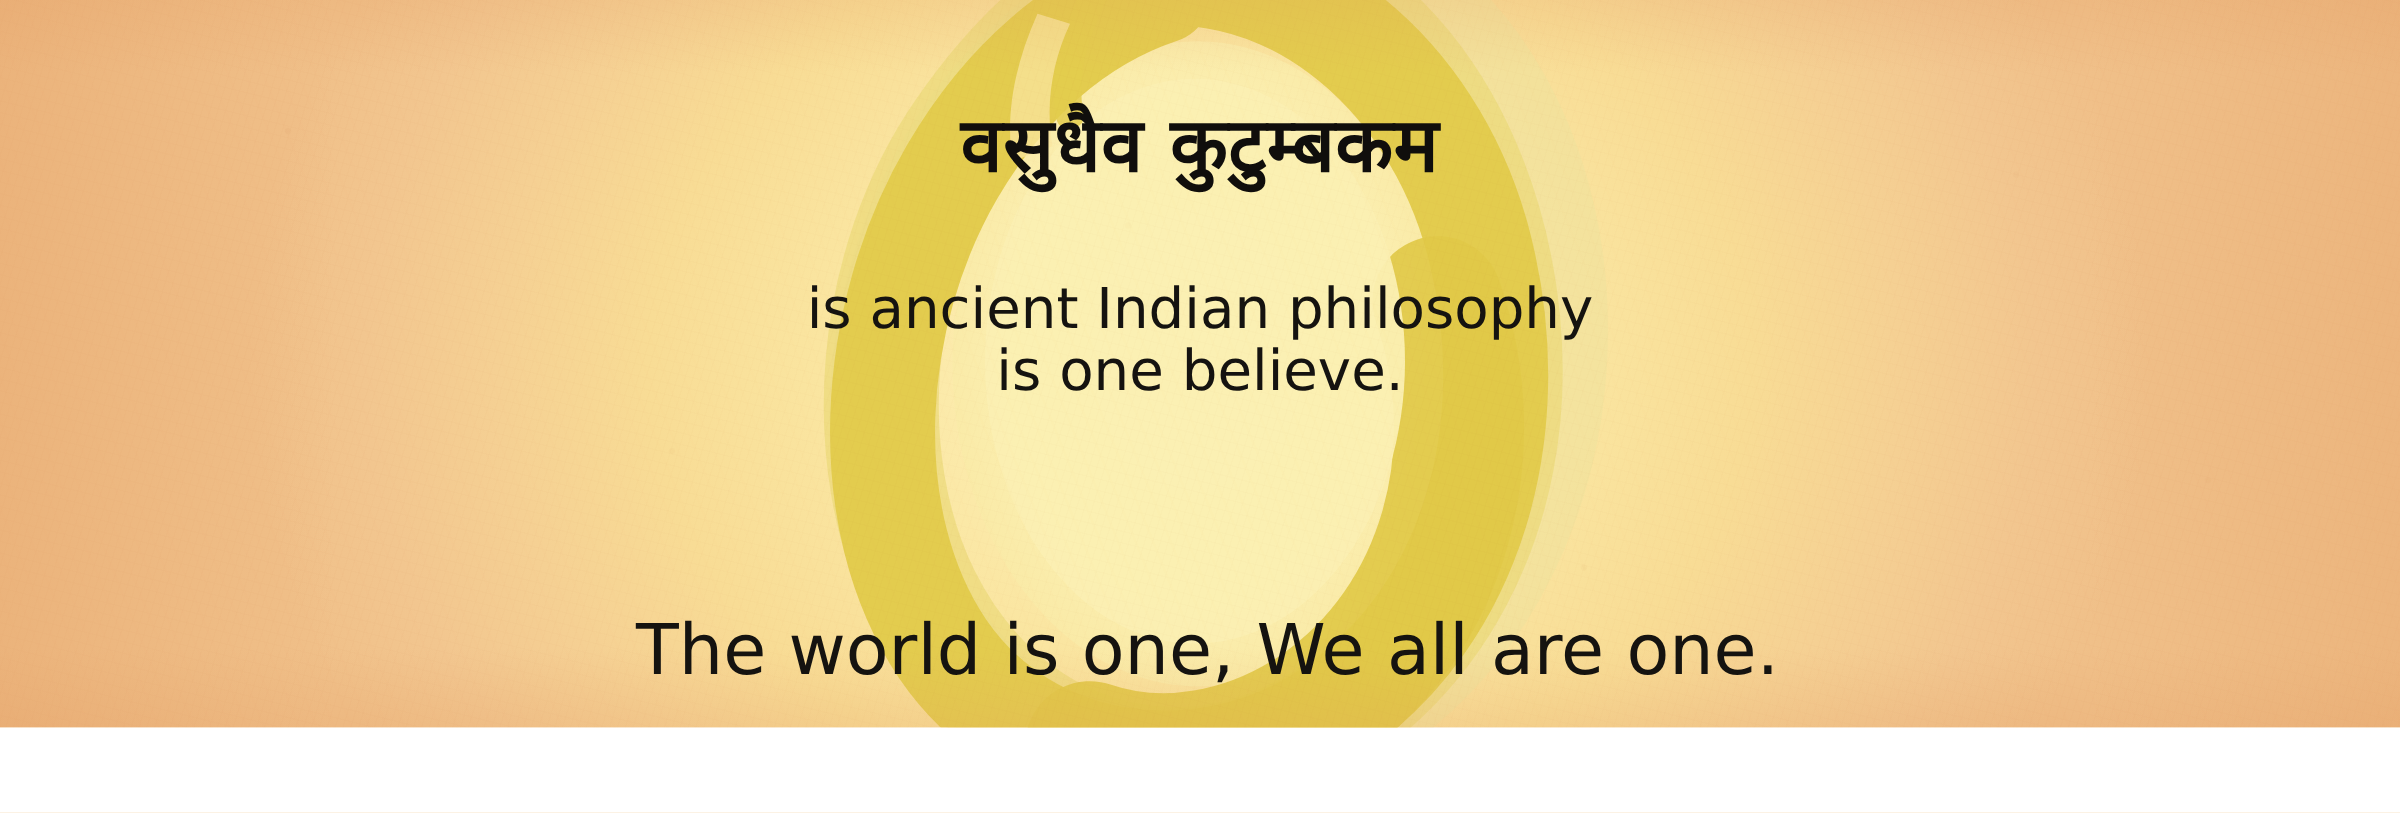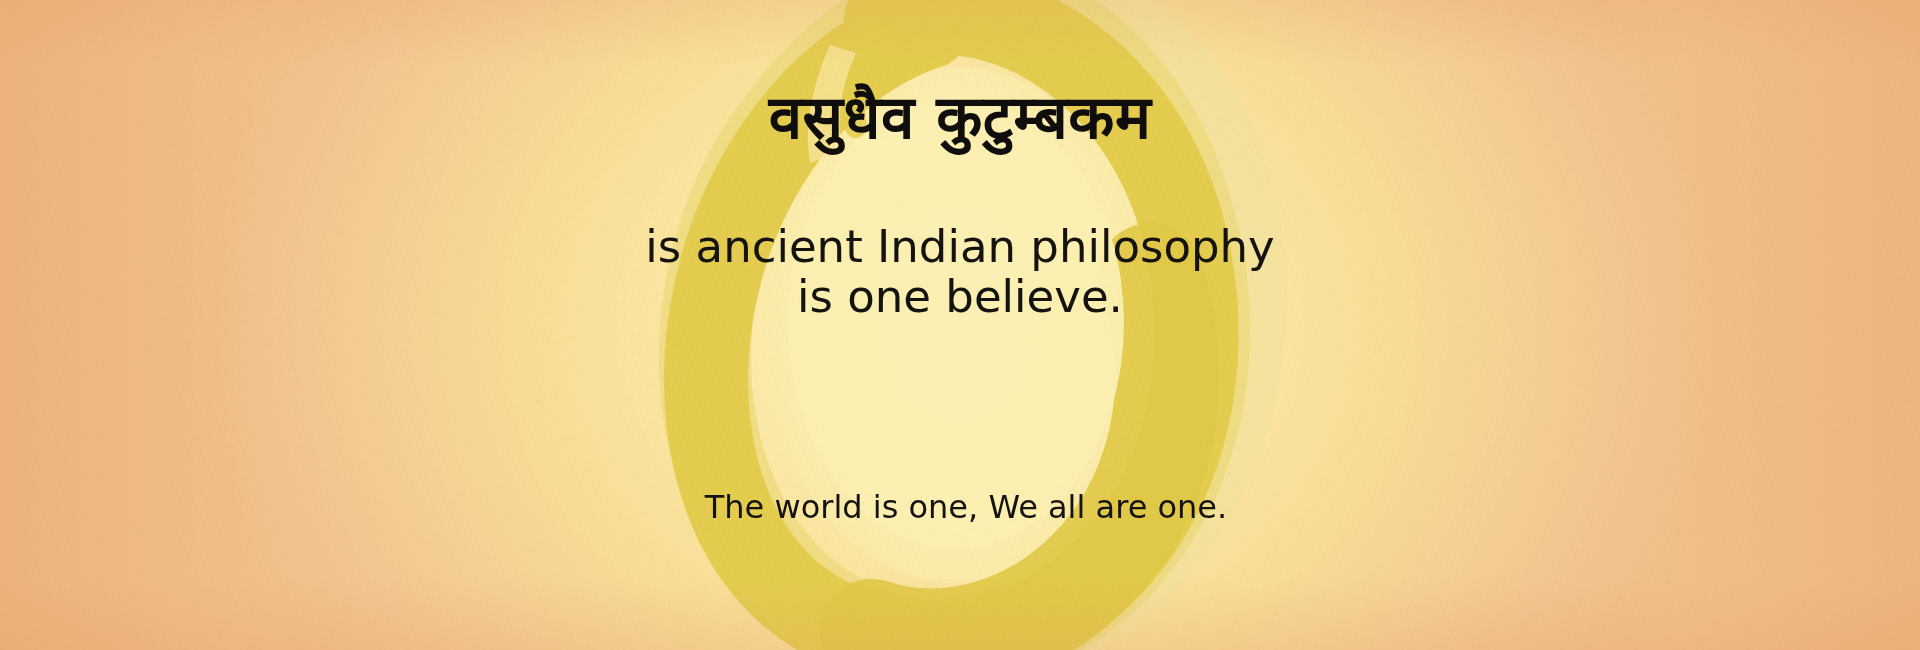--- a/index.html
+++ b/index.html
@@ -5,21 +5,21 @@
 <style>
   html, body {
     margin: 0;
     padding: 0;
     background: #ffffff;
   }
 
   .banner {
     position: relative;
     width: 1920px;
-    height: 650px;
+    height: 582px;
     overflow: hidden;
     font-family: "DejaVu Sans", "Liberation Sans", sans-serif;
     
     background-color: #f3c893;
     background-image:
       radial-gradient(ellipse 760px 620px at 50% 50%,
         #fdf0b8 0%,
         #fcecae 22%,
         #fae5a0 40%,
         #f8dc95 58%,
@@ -105,21 +105,21 @@
     font-weight: 400;
     color: #151310;
   }
   .philosophy-line { display: block; }
 
   .tagline {
     position: absolute;
     top: 490px;
     left: 12px;
     right: 0;
-    font-size: 32px;
+    font-size: 56px;
     line-height: 1.12;
     font-weight: 400;
     color: #151310;
   }
 </style>
 </head>
 <body>
 
 <div class="banner">
 

